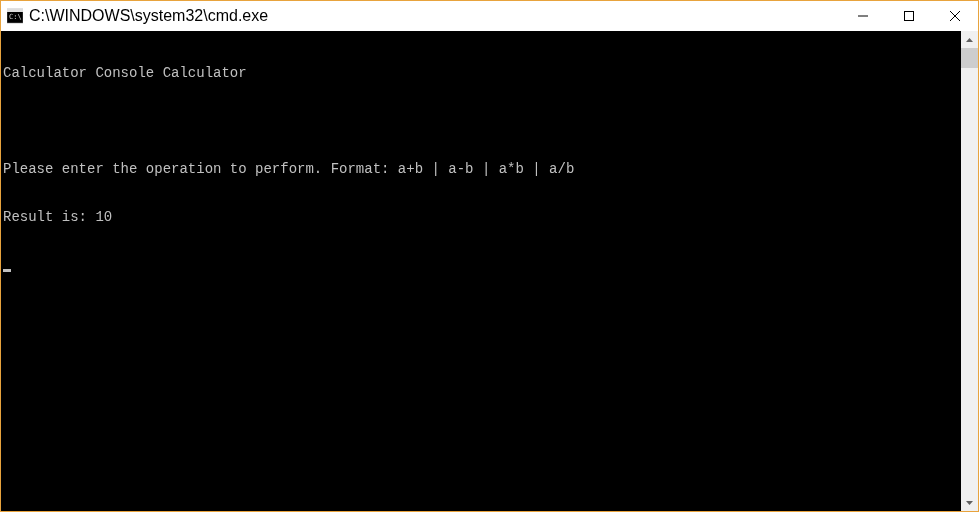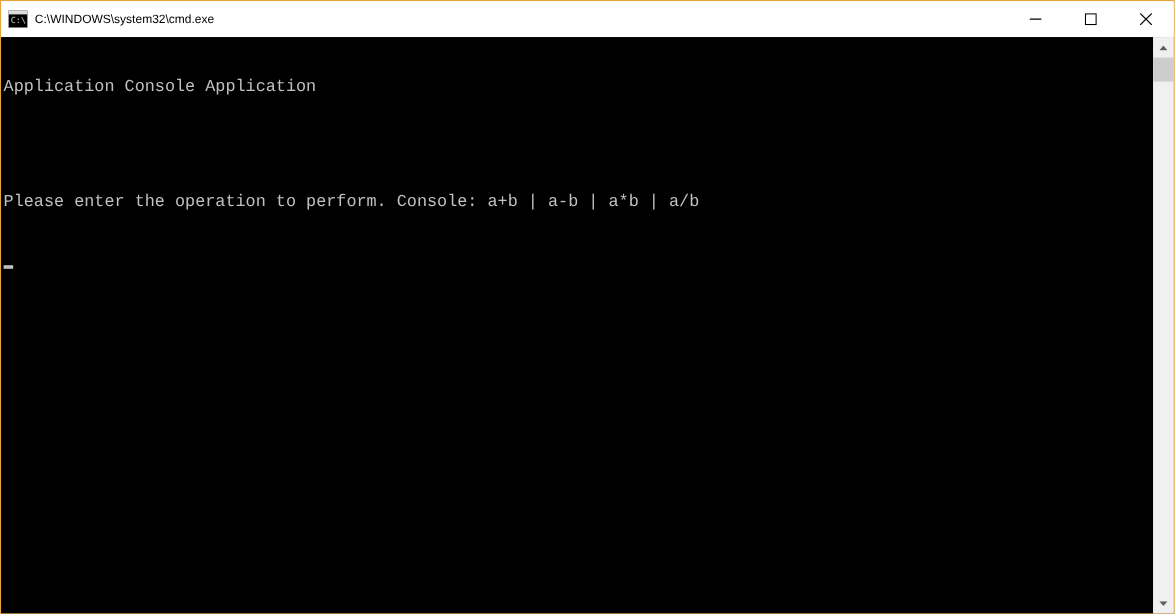--- a/index.html
+++ b/index.html
@@ -32,21 +32,21 @@
     }
     .titlebar-icon {
       width: 16px;
       height: 16px;
       margin-right: 6px;
       display: inline-flex;
       align-items: center;
       justify-content: center;
     }
     .titlebar-title {
-      font-size: 10px;
+      font-size: 16px;
       color: #000;
       flex: 1;
     }
     .window-controls {
       display: flex;
       height: 100%;
     }
     .win-btn {
       width: 46px;
       height: 100%;
@@ -144,23 +144,24 @@
       <button class="win-btn close">
         <svg width="10" height="10" viewBox="0 0 10 10">
           <line x1="0" y1="0" x2="10" y2="10" stroke="#000" stroke-width="1"></line>
           <line x1="10" y1="0" x2="0" y2="10" stroke="#000" stroke-width="1"></line>
         </svg>
       </button>
     </div>
   </div>
   <div class="console-area">
     <div class="console-content">
-      <span class="console-line">Application Console Application</span>
+      <span class="console-line">Calculator Console Calculator</span>
       <span class="console-line"></span>
-      <span class="console-line">Please enter the operation to perform. Console: a+b | a-b | a*b | a/b</span>
+      <span class="console-line">Please enter the operation to perform. Format: a+b | a-b | a*b | a/b</span>
+      <span class="console-line">Result is: 10</span>
       <span class="console-line"><span class="cursor"></span></span>
     </div>
     <div class="scrollbar">
       <div class="scroll-btn">
         <svg width="7" height="4" viewBox="0 0 7 4">
           <path d="M0 4 L3.5 0 L7 4 Z" fill="#606060"></path>
         </svg>
       </div>
       <div class="scroll-track">
         <div class="scroll-thumb"></div>

